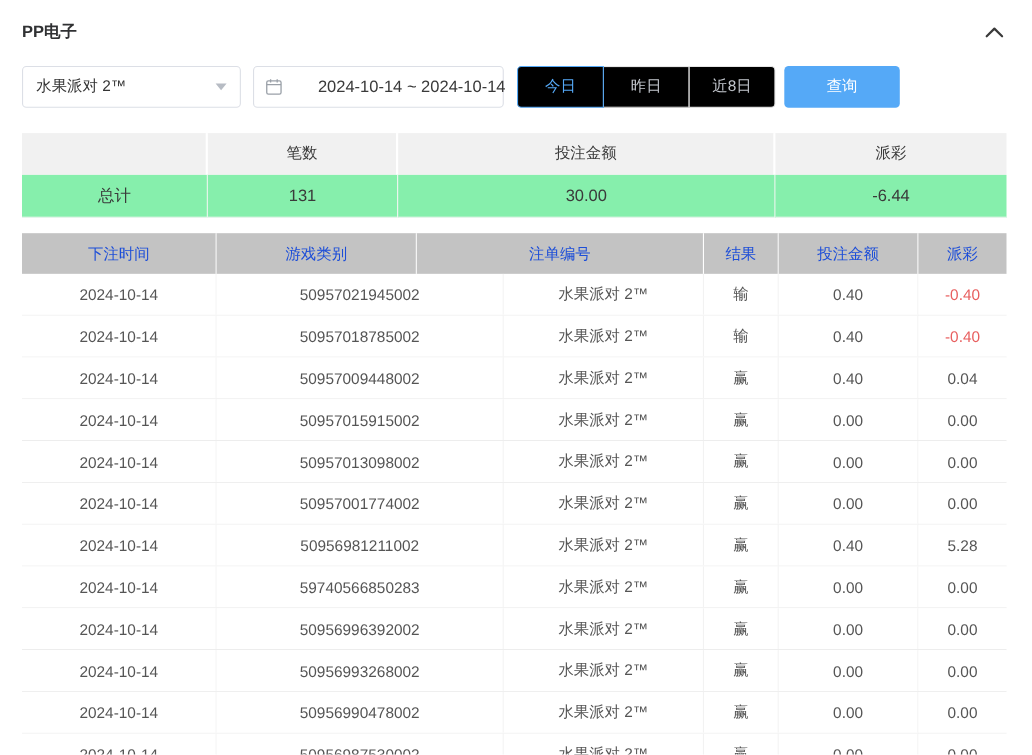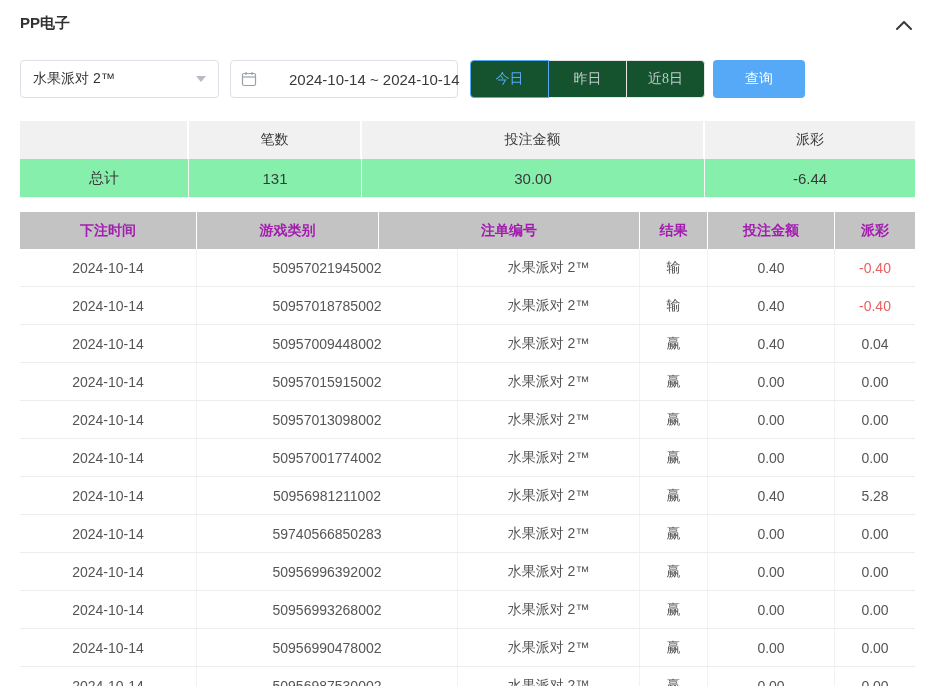--- a/index.html
+++ b/index.html
@@ -6,70 +6,70 @@
   html, body { margin: 0; padding: 0; }
   body {
     width: 938px; height: 686px; overflow: hidden;
     background: #ffffff;
     font-family: "Liberation Sans", sans-serif;
     color: #555;
   }
   .page { padding: 14px 23px 0 20px; width: 938px; }
 
   
-  .header-row { display: flex; justify-content: space-between; height: 30px; gap: 28px; }
+  .header-row { display: flex; justify-content: space-between; align-items: center; height: 30px; gap: 28px; }
   .page-title { font-size: 15px; font-weight: 700; color: #303133; }
   .collapse-btn { width: 22px; height: 22px; display: flex; align-items: center; justify-content: center; cursor: pointer; }
 
   
   .filters { display: flex; align-items: center; margin-top: 16px; height: 38px; }
   .select {
     width: 199px; height: 38px; border: 1px solid #dcdfe6; border-radius: 4px;
     display: flex; align-items: center; justify-content: space-between;
     padding: 0 12px; font-size: 14px; color: #333; cursor: pointer; background: #fff;
   }
   .caret-down { width: 0; height: 0; border-left: 5px solid transparent; border-right: 5px solid transparent; border-top: 6px solid #b7bcc4; }
   .date-input {
     margin-left: 11px; width: 228px; height: 38px; border: 1px solid #dcdfe6; border-radius: 4px;
     display: flex; align-items: center; padding: 0 10px; background: #fff; cursor: pointer; gap: 24px;
   }
   .date-input .cal { margin-right: 8px; display: flex; }
   .date-input .val { font-size: 15px; color: #3a3a3a; white-space: nowrap; }
 
   .btn-group { display: flex; margin-left: 12px; }
   .qbtn {
-    width: 79px; height: 38px; background: #14532d; border: 1px solid #e6e6e6;
+    width: 79px; height: 38px; background: #000000; border: 1px solid #e6e6e6;
     font-size: 14px; color: #c3c7ce; display: flex; align-items: center; justify-content: center;
-    cursor: pointer; margin-left: -1px; font-family: Liberation Serif, serif;
+    cursor: pointer; margin-left: -1px; font-family: Liberation Sans, sans-serif;
   }
   .qbtn:first-child { margin-left: 0; border-radius: 4px 0 0 4px; }
   .qbtn:last-child { border-radius: 0 4px 4px 0; }
   .qbtn.active { border-color: #55a9f7; color: #55a9f7; position: relative; z-index: 1; }
   .query-btn {
-    margin-left: 8px; width: 92px; height: 38px; background: #55a9f7; color: #fff;
+    margin-left: 8px; width: 105px; height: 38px; background: #55a9f7; color: #fff;
     border: none; border-radius: 4px; font-size: 14px; cursor: pointer;
     display: flex; align-items: center; justify-content: center;
     font-family: "Liberation Sans", sans-serif;
   }
 
   
   .summary { margin-top: 23px; width: 895px; }
   .srow { display: flex; }
   .shead .scell { background: #f1f1f1; height: 38px; font-size: 14px; color: #3a3a3a; border-right: 2px solid #fff; text-align: center; }
   .shead .scell:last-child { border-right: none; }
   .sbody .scell { background: #86efac; height: 39px; font-size: 15px; color: #3a3a3a; border-right: 1px solid #f5f5f5; border-bottom: 1px solid #f5f5f5; }
   .sbody .scell:last-child { border-right: none; }
   .scell { display: flex; align-items: center; justify-content: center; }
   .s0 { width: 169px; } .s1 { width: 173px; } .s2 { width: 343px; } .s3 { width: 210px; }
 
   
   .table { margin-top: 14px; width: 895px; }
   .thead { display: flex; }
   .hcell {
-    background: #c3c3c3; color: #a21caf; font-weight: 700; font-size: 14px;
+    background: #c3c3c3; color: #1d4ed8; font-weight: 400; font-size: 14px;
     height: 37px; display: flex; align-items: center; justify-content: center;
     border-right: 1px solid #fff;
   }
   .hcell:last-child { border-right: none; }
   .trow { display: flex; border-bottom: 1px solid #ededed; }
   .tcell {
     height: 37px; display: flex; align-items: center; justify-content: center;
     font-size: 14px; color: #555; background: #fff; border-right: 1px solid #f2f2f2;
   }
   .tcell:last-child { border-right: none; }

